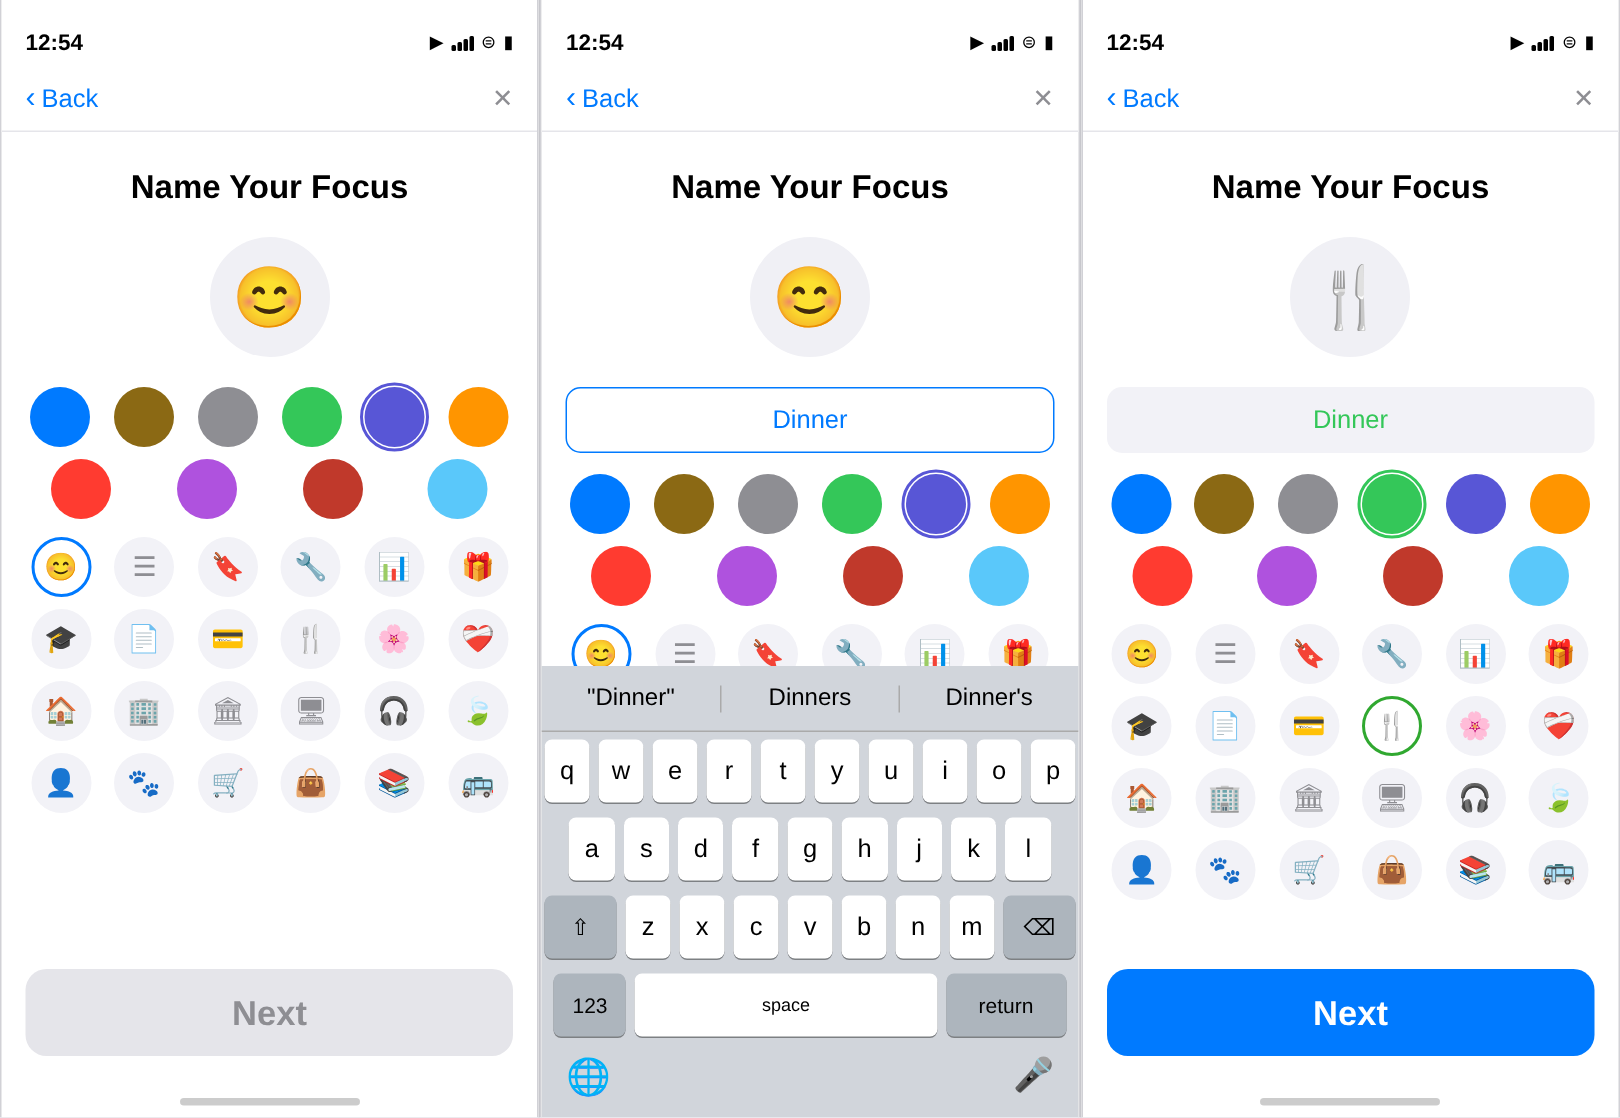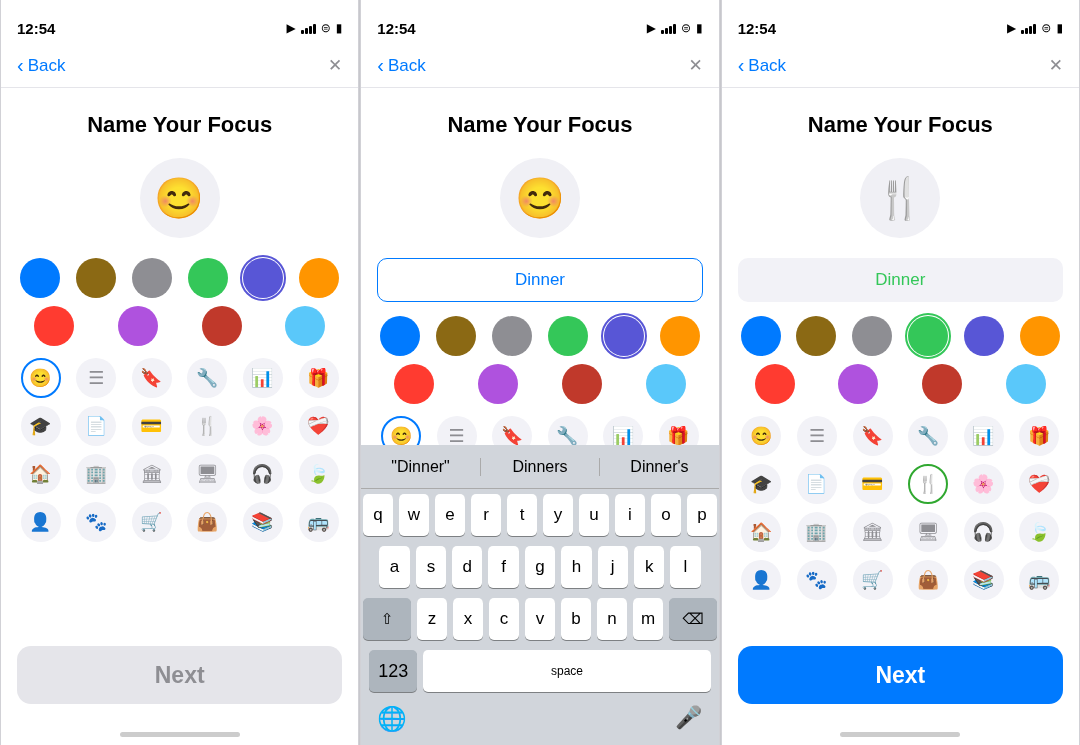--- a/index.html
+++ b/index.html
@@ -493,22 +493,23 @@
       <div class="kb-key">x</div>
       <div class="kb-key">c</div>
       <div class="kb-key">v</div>
       <div class="kb-key">b</div>
       <div class="kb-key">n</div>
       <div class="kb-key">m</div>
       <div class="kb-key wide">⌫</div>
     </div>
 
     <div class="kb-bottom-row">
-      <div class="kb-key wide" style="font-size:18px;">123</div>
+      <div class="kb-key wide" style="font-size:14px;">123</div>
       <div class="kb-key space" style="font-size:12px; max-width:none; flex:3;">space</div>
+      <div class="kb-key return-key" style="font-size:14px;">return</div>
     </div>
 
     <div class="kb-emoji-row">
       <span style="font-size:24px;">🌐</span>
       <span style="font-size:22px; color:#636366;">🎤</span>
     </div>
   </div>
 </div>
 
 <div class="panel-separator"></div>

